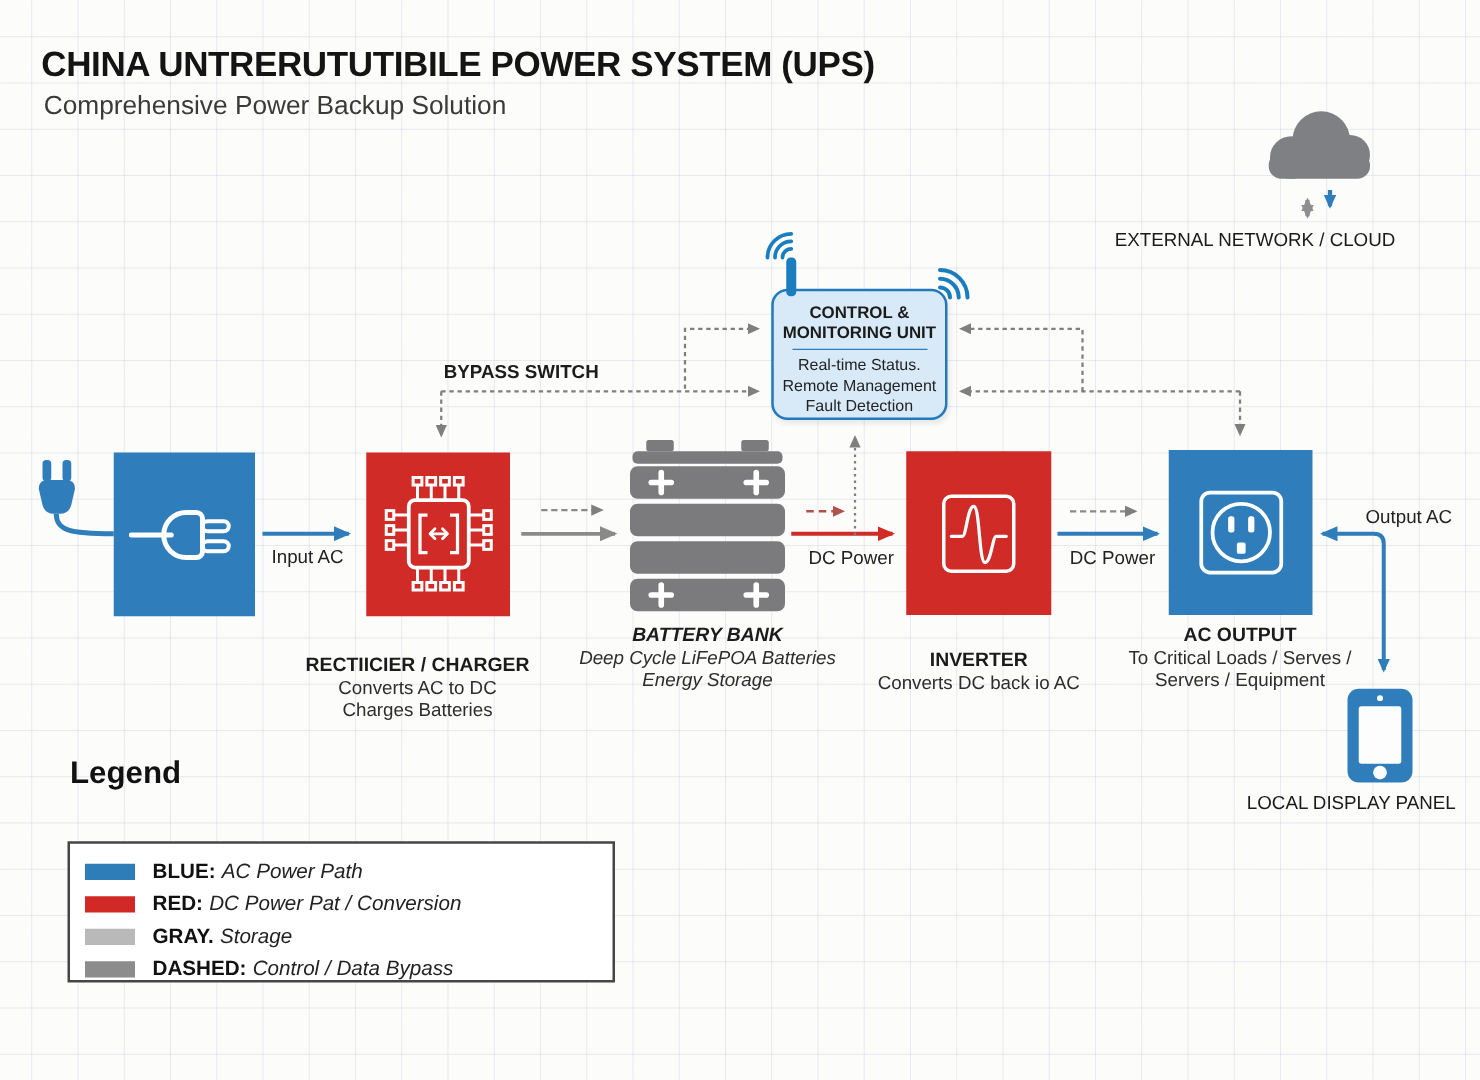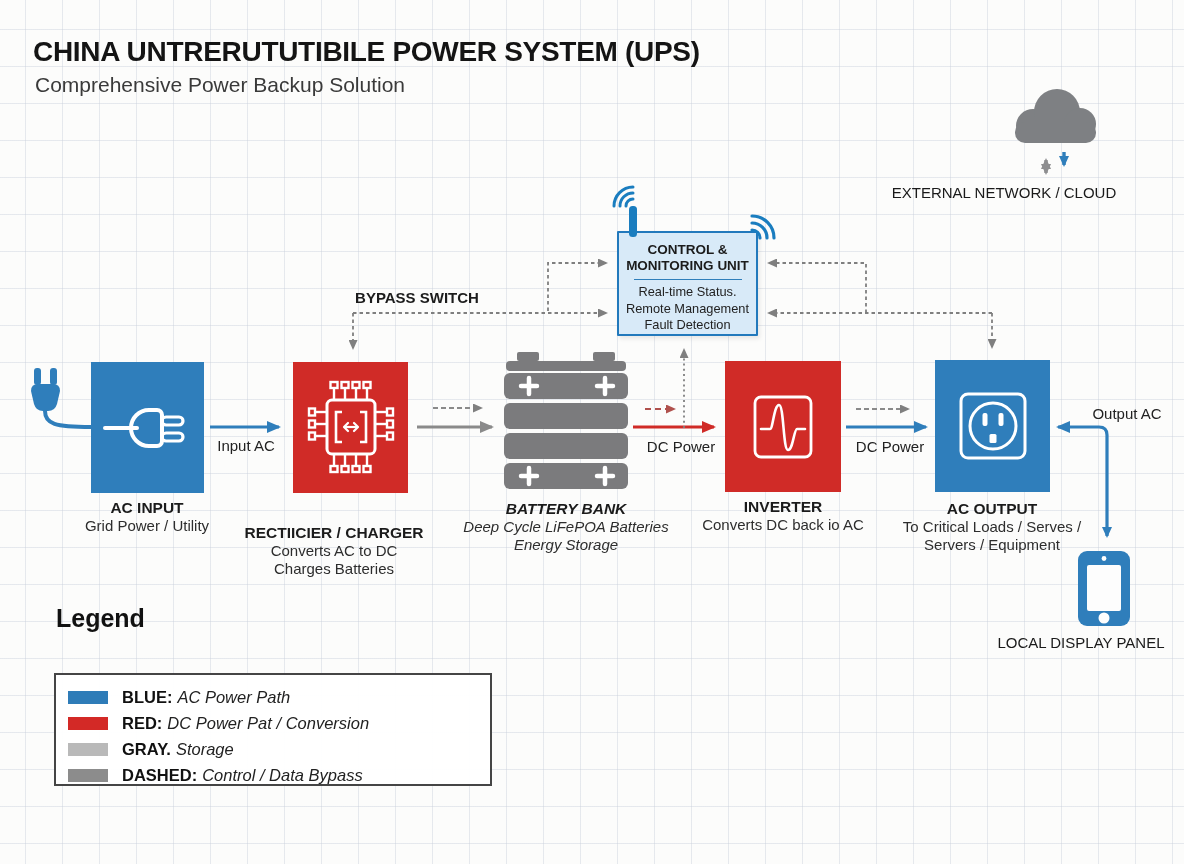--- a/index.html
+++ b/index.html
@@ -24,21 +24,21 @@
   .b-acout{left:935px;top:360px;width:115px;height:132px;}
   
   .cap{z-index:4;text-align:center;transform:translateX(-50%);white-space:nowrap;}
   .cap .t{font-size:15.5px;font-weight:700;color:#1b1b1b;line-height:19px;}
   .cap .s{font-size:15px;color:#2d2d2d;line-height:18px;}
   
   .flow{z-index:4;font-size:15px;color:#222;transform:translateX(-50%);white-space:nowrap;}
   .bypass-label{font-weight:600;color:#1c1c1c;}
   
   .control{left:617px;top:231px;width:141px;height:105px;z-index:2;background:#D8EAF8;
-    border:2.5px solid #2279BC;border-radius:1px;box-sizing:border-box;
+    border:2.5px solid #2279BC;border-radius:13px;box-sizing:border-box;
     box-shadow:2px 3px 4px rgba(0,0,0,.08);text-align:center;}
   .control .ct{font-size:13.5px;font-weight:700;color:#1b1b1b;line-height:16px;margin-top:9px;}
   .control .divider{width:108px;height:0;border-top:1.6px solid #2F7EBB;margin:5px auto 4px auto;}
   .control .cl{font-size:12.8px;color:#222;line-height:16.5px;}
   
   .cloud-label{left:1004px;top:184px;font-size:15px;color:#1a1a1a;transform:translateX(-50%);z-index:4;white-space:nowrap;}
   .display-label{left:1081px;top:634px;font-size:15px;color:#1a1a1a;transform:translateX(-50%);z-index:4;white-space:nowrap;}
   
   .legend-title{left:56px;top:604px;font-size:25px;font-weight:700;color:#111;z-index:4;}
   .legend-box{left:54px;top:673px;width:438px;height:113px;border:2px solid #454545;background:rgba(255,255,255,.96);
@@ -155,35 +155,31 @@
 
   <div class="abs control">
     <div class="ct"><span>CONTROL &amp;</span><br>
       <span>MONITORING UNIT</span></div>
     <div class="divider"></div>
     <div class="cl">Real-time Status.</div>
     <div class="cl">Remote Management</div>
     <div class="cl">Fault Detection</div>
   </div>
 
-  <div class="abs cap" style="left:147px;top:498px;">
-    <div class="t">AC INPUT</div>
-    <div class="s">Grid Power / Utility</div>
-  </div>
   <div class="abs cap" style="left:334px;top:499px;margin-top:24px;">
     <div class="t">RECTIICIER / CHARGER</div>
     <div class="s">Converts AC to DC</div>
     <div class="s">Charges Batteries</div>
   </div>
   <div class="abs cap" style="left:566px;top:499px;font-style:italic;">
     <div class="t">BATTERY BANK</div>
     <div class="s">Deep Cycle LiFePOA Batteries</div>
     <div class="s">Energy Storage</div>
   </div>
-  <div class="abs cap" style="left:783px;top:497px;">
+  <div class="abs cap" style="left:783px;top:519px;">
     <div class="t">INVERTER</div>
     <div class="s">Converts DC back io AC</div>
   </div>
   <div class="abs cap" style="left:992px;top:499px;">
     <div class="t">AC OUTPUT</div>
     <div class="s">To Critical Loads / Serves /</div>
     <div class="s">Servers / Equipment</div>
   </div>
 
   <div class="abs flow" style="left:246px;top:437px;">Input AC</div>

